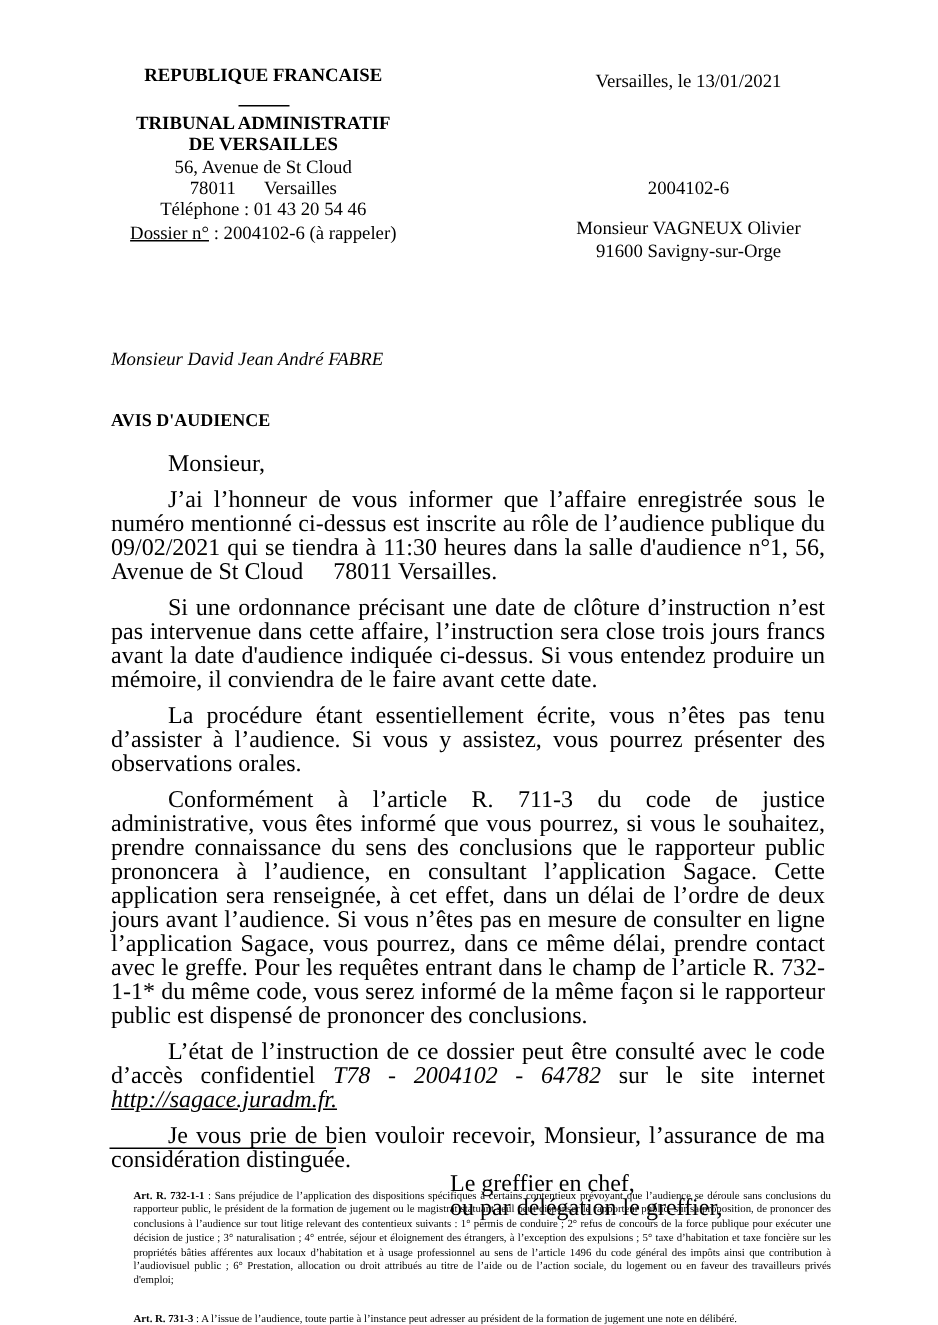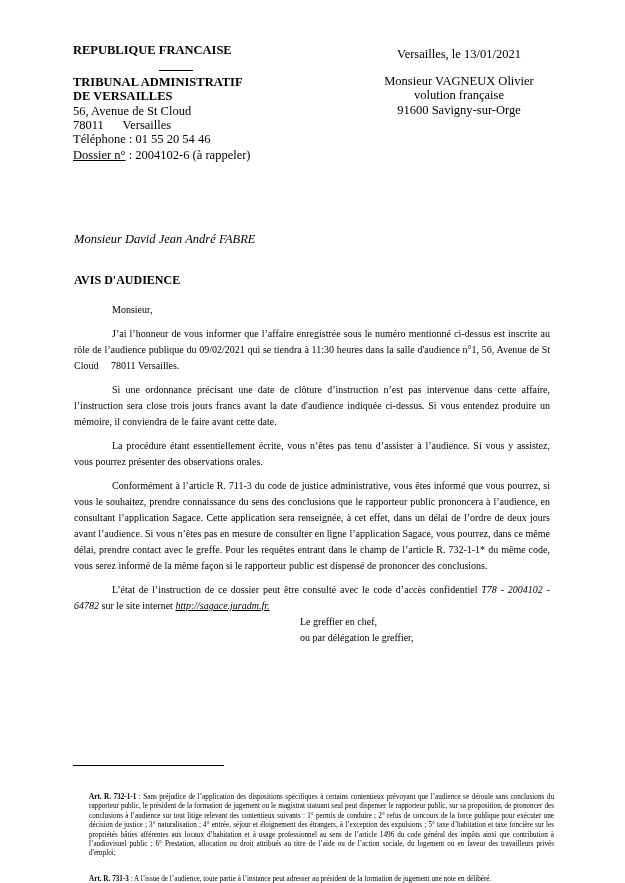--- a/index.html
+++ b/index.html
@@ -6,38 +6,38 @@
   .page {
     position:relative; width:625px; height:883px; background:#ffffff;
     font-family:"Liberation Serif", serif; color:#000; overflow:hidden;
   }
   .bold { font-weight:bold; }
   .italic { font-style:italic; }
   .underline { text-decoration:underline; }
 
   .header-left {
     position:absolute; left:73px; top:43px; width:205px;
-    text-align:left; font-size:12.5px; line-height:14.2px;
+    text-align:center; font-size:12.5px; line-height:14.2px;
   }
   .divider { width:34px; border-top:1.2px solid #000; margin:13px auto 4px auto; height:0; }
   .dossier { margin-top:2px; }
 
   .header-right {
     position:absolute; left:374px; top:47px; width:170px;
     text-align:center; font-size:12.5px; line-height:14.2px;
   }
   .case-num { margin-top:57px; }
   .addr { margin-top:13px;text-align:center; }
 
   .addressee { position:absolute; left:74px; top:231px; font-size:12.5px; line-height:16px;font-style:italic; }
   .title { position:absolute; left:74px; top:272px; font-size:12px; line-height:16px; font-weight:bold; }
 
   .body {
     position:absolute; left:74px; top:302px; width:476px;
-    font-size:10px; line-height:16px; text-align:justify;
+    font-size:16px; line-height:16px; text-align:justify;
   }
   .body p { margin:0; }
   .salutation { text-indent:38px; }
   .para { margin-top:8px !important; text-indent:38px; }
 
   .signature { width:207px; margin-left:226px; text-align:left; line-height:16px; }
 
   .footnote-rule { position:absolute; left:73px; top:765px; width:151px; border-top:1px solid #000; height:0; }
   .footnote {
     position:absolute; left:73px; top:777px; width:497px;
@@ -50,44 +50,45 @@
 
 <div class="page">
 
   <div class="header-left">
     <div class="bold">REPUBLIQUE FRANCAISE</div>
     <div class="divider"></div>
     <div class="bold">TRIBUNAL ADMINISTRATIF</div>
     <div class="bold">DE VERSAILLES</div>
     <div>56, Avenue de St Cloud</div>
     <div>78011&nbsp;&nbsp;&nbsp;&nbsp;&nbsp;&nbsp;Versailles</div>
-    <div>Téléphone : 01 55 20 54 46</div>
+    <div>Téléphone : 01 43 20 54 46</div>
     <div class="dossier"><span class="underline">Dossier n°</span><span> : 2004102-6 (à rappeler)</span></div>
   </div>
 
   <div class="header-right">
     <div>Versailles, le 13/01/2021</div>
+    <div class="case-num">2004102-6</div>
     <div class="addr">
       <div>Monsieur VAGNEUX Olivier</div>
-      <div>volution française</div>
       <div>91600 Savigny-sur-Orge</div>
     </div>
   </div>
 
   <div class="addressee">Monsieur David Jean André FABRE</div>
 
   <div class="title">AVIS D'AUDIENCE</div>
 
   <div class="body">
     <p class="salutation">Monsieur,</p>
     <p class="para">J’ai l’honneur de vous informer que l’affaire enregistrée sous le numéro mentionné ci-dessus est inscrite au rôle de l’audience publique du 09/02/2021 qui se tiendra à 11:30 heures dans la salle d'audience n°1, 56, Avenue de St Cloud&nbsp;&nbsp;&nbsp;&nbsp;&nbsp;78011 Versailles.</p>
     <p class="para">Si une ordonnance précisant une date de clôture d’instruction n’est pas intervenue dans cette affaire, l’instruction sera close trois jours francs avant la date d'audience indiquée ci-dessus. Si vous entendez produire un mémoire, il conviendra de le faire avant cette date.</p>
     <p class="para">La procédure étant essentiellement écrite, vous n’êtes pas tenu d’assister à l’audience. Si vous y assistez, vous pourrez présenter des observations orales.</p>
     <p class="para">Conformément à l’article R. 711-3 du code de justice administrative, vous êtes informé que vous pourrez, si vous le souhaitez, prendre connaissance du sens des conclusions que le rapporteur public prononcera à l’audience, en consultant l’application Sagace. Cette application sera renseignée, à cet effet, dans un délai de l’ordre de deux jours avant l’audience. Si vous n’êtes pas en mesure de consulter en ligne l’application Sagace, vous pourrez, dans ce même délai, prendre contact avec le greffe. Pour les requêtes entrant dans le champ de l’article R. 732-1-1* du même code, vous serez informé de la même façon si le rapporteur public est dispensé de prononcer des conclusions.</p>
     <p class="para"><span>L’état de l’instruction de ce dossier peut être consulté avec le code d’accès confidentiel </span><span class="italic">T78 - 2004102 - 64782</span><span> sur le site internet </span><span class="italic underline">http://sagace.juradm.fr.</span></p>
+    <p class="para">Je vous prie de bien vouloir recevoir, Monsieur, l’assurance de ma considération distinguée.</p>
     <div class="signature">
       <div>Le greffier en chef,</div>
       <div>ou par délégation le greffier,</div>
     </div>
   </div>
 
   <div class="footnote-rule"></div>
 
   <div class="footnote">
     <p><span class="bold">Art. R. 732-1-1</span><span> : Sans préjudice de l’application des dispositions spécifiques à certains contentieux prévoyant que l’audience se déroule sans conclusions du rapporteur public, le président de la formation de jugement ou le magistrat statuant seul peut dispenser le rapporteur public, sur sa proposition, de prononcer des conclusions à l’audience sur tout litige relevant des contentieux suivants : 1° permis de conduire ; 2° refus de concours de la force publique pour exécuter une décision de justice ; 3° naturalisation ; 4° entrée, séjour et éloignement des étrangers, à l’exception des expulsions ; 5° taxe d’habitation et taxe foncière sur les propriétés bâties afférentes aux locaux d’habitation et à usage professionnel au sens de l’article 1496 du code général des impôts ainsi que contribution à l’audiovisuel public ; 6° Prestation, allocation ou droit attribués au titre de l’aide ou de l’action sociale, du logement ou en faveur des travailleurs privés d'emploi;</span></p>

